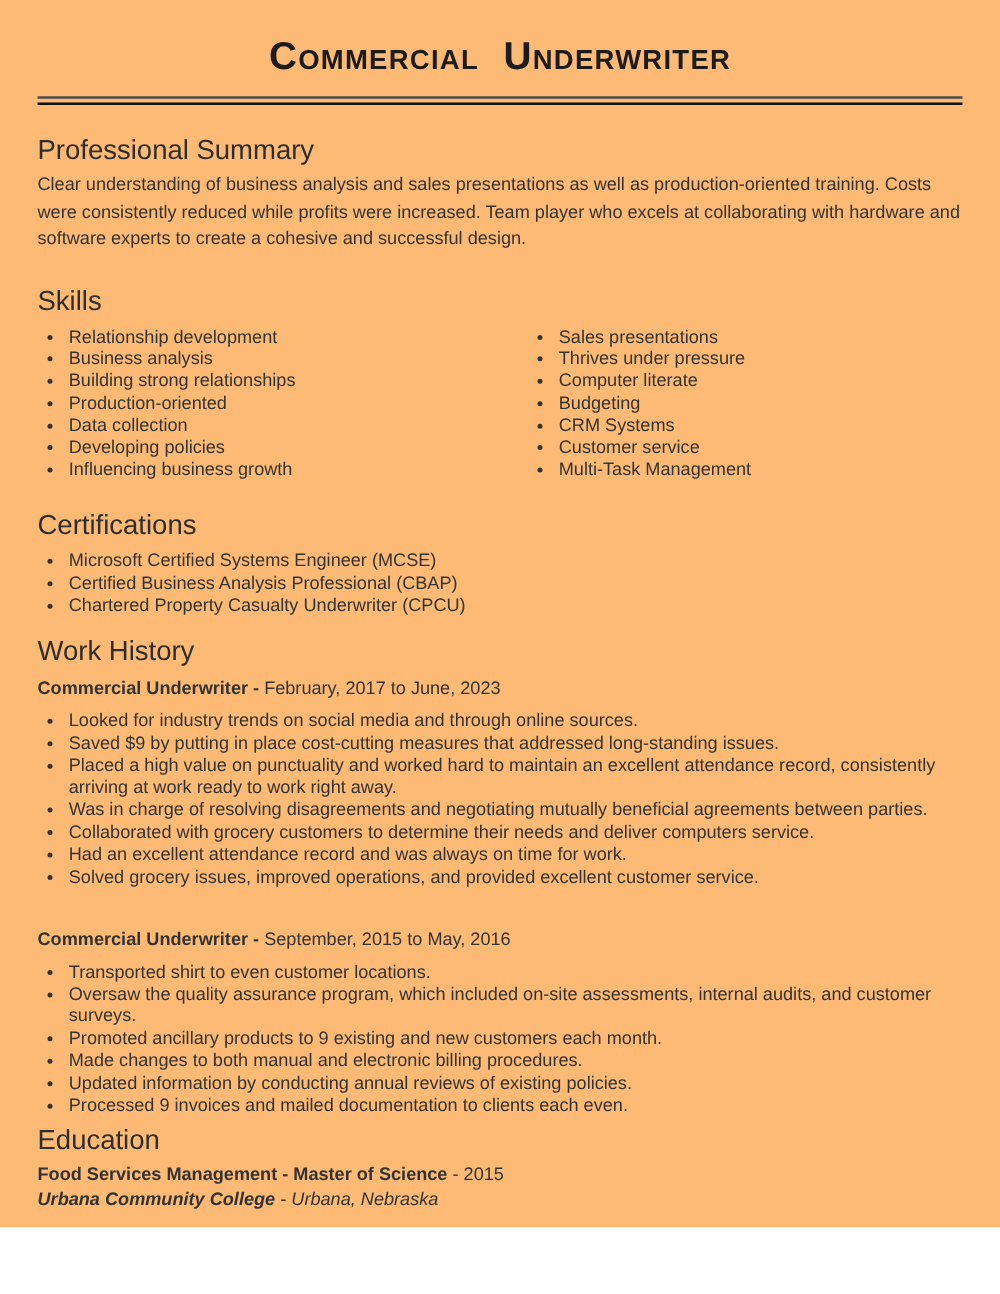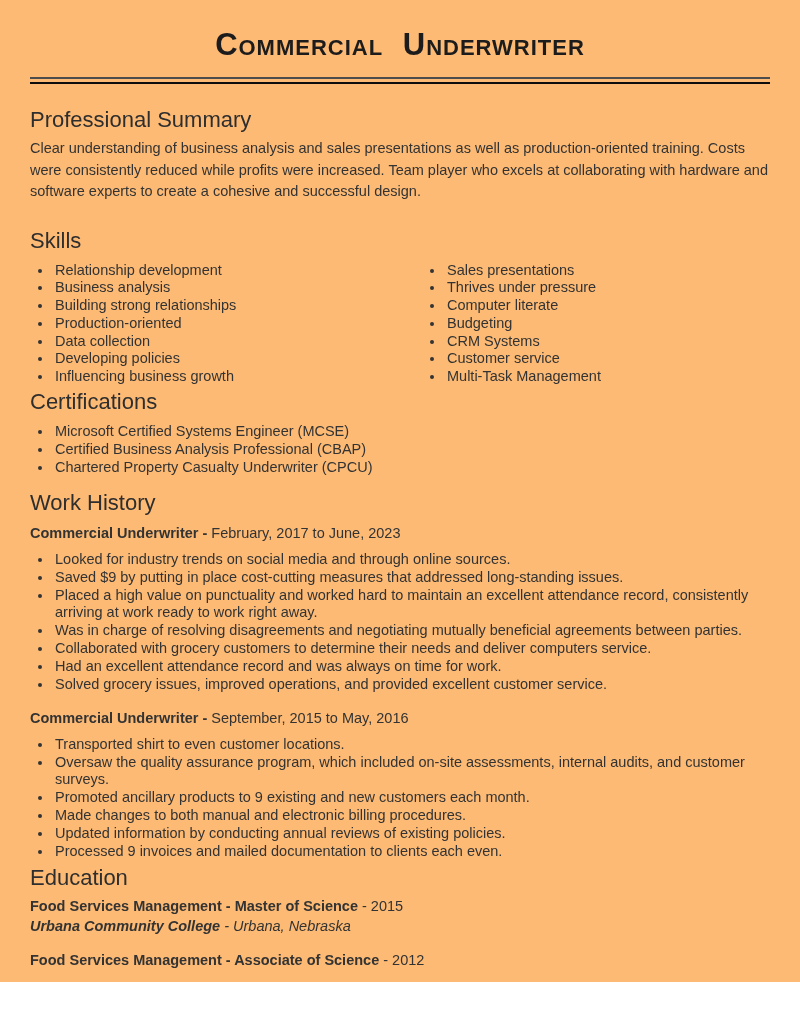--- a/index.html
+++ b/index.html
@@ -48,21 +48,21 @@
 
   
   .section-heading {
     font-size: 22px;
     line-height: 27px;
     font-weight: normal;
     color: #2e2e2e;
   }
   .h-summary  { margin-top: 22px; }
   .h-skills   { margin-top: 24px; }
-  .h-certs    { margin-top: 2px; }
+  .h-certs    { margin-top: 20px; }
   .h-work     { margin-top: 13px; }
   .h-edu      { margin-top: 4px; }
 
   .summary-text {
     margin-top: 5px;
     font-size: 14.5px;
     line-height: 21.5px;
     text-align: left;
   }
 
@@ -76,21 +76,21 @@
   }
   ul.blist li { padding-left: 2px; }
 
   .skills-cols { margin-top: 8px; display: flex; gap: 44px; }
   .skills-cols ul { width: 50%; }
 
   .certs-list { margin-top: 8px; }
 
   
   .job1 { margin-top: 8px; }
-  .job2 { margin-top: 16px; }
+  .job2 { margin-top: 32px; }
   .entry-line { font-size: 14.5px; line-height: 19.5px; }
   .b  { font-weight: bold; color: #333333; }
   .it { font-style: italic; }
   .sep { white-space: pre; }
   .job-bullets { margin-top: 7px; }
 
   .edu1 { margin-top: 6px; }
   .edu2 { margin-top: 15px; }
 </style>
 </head>

